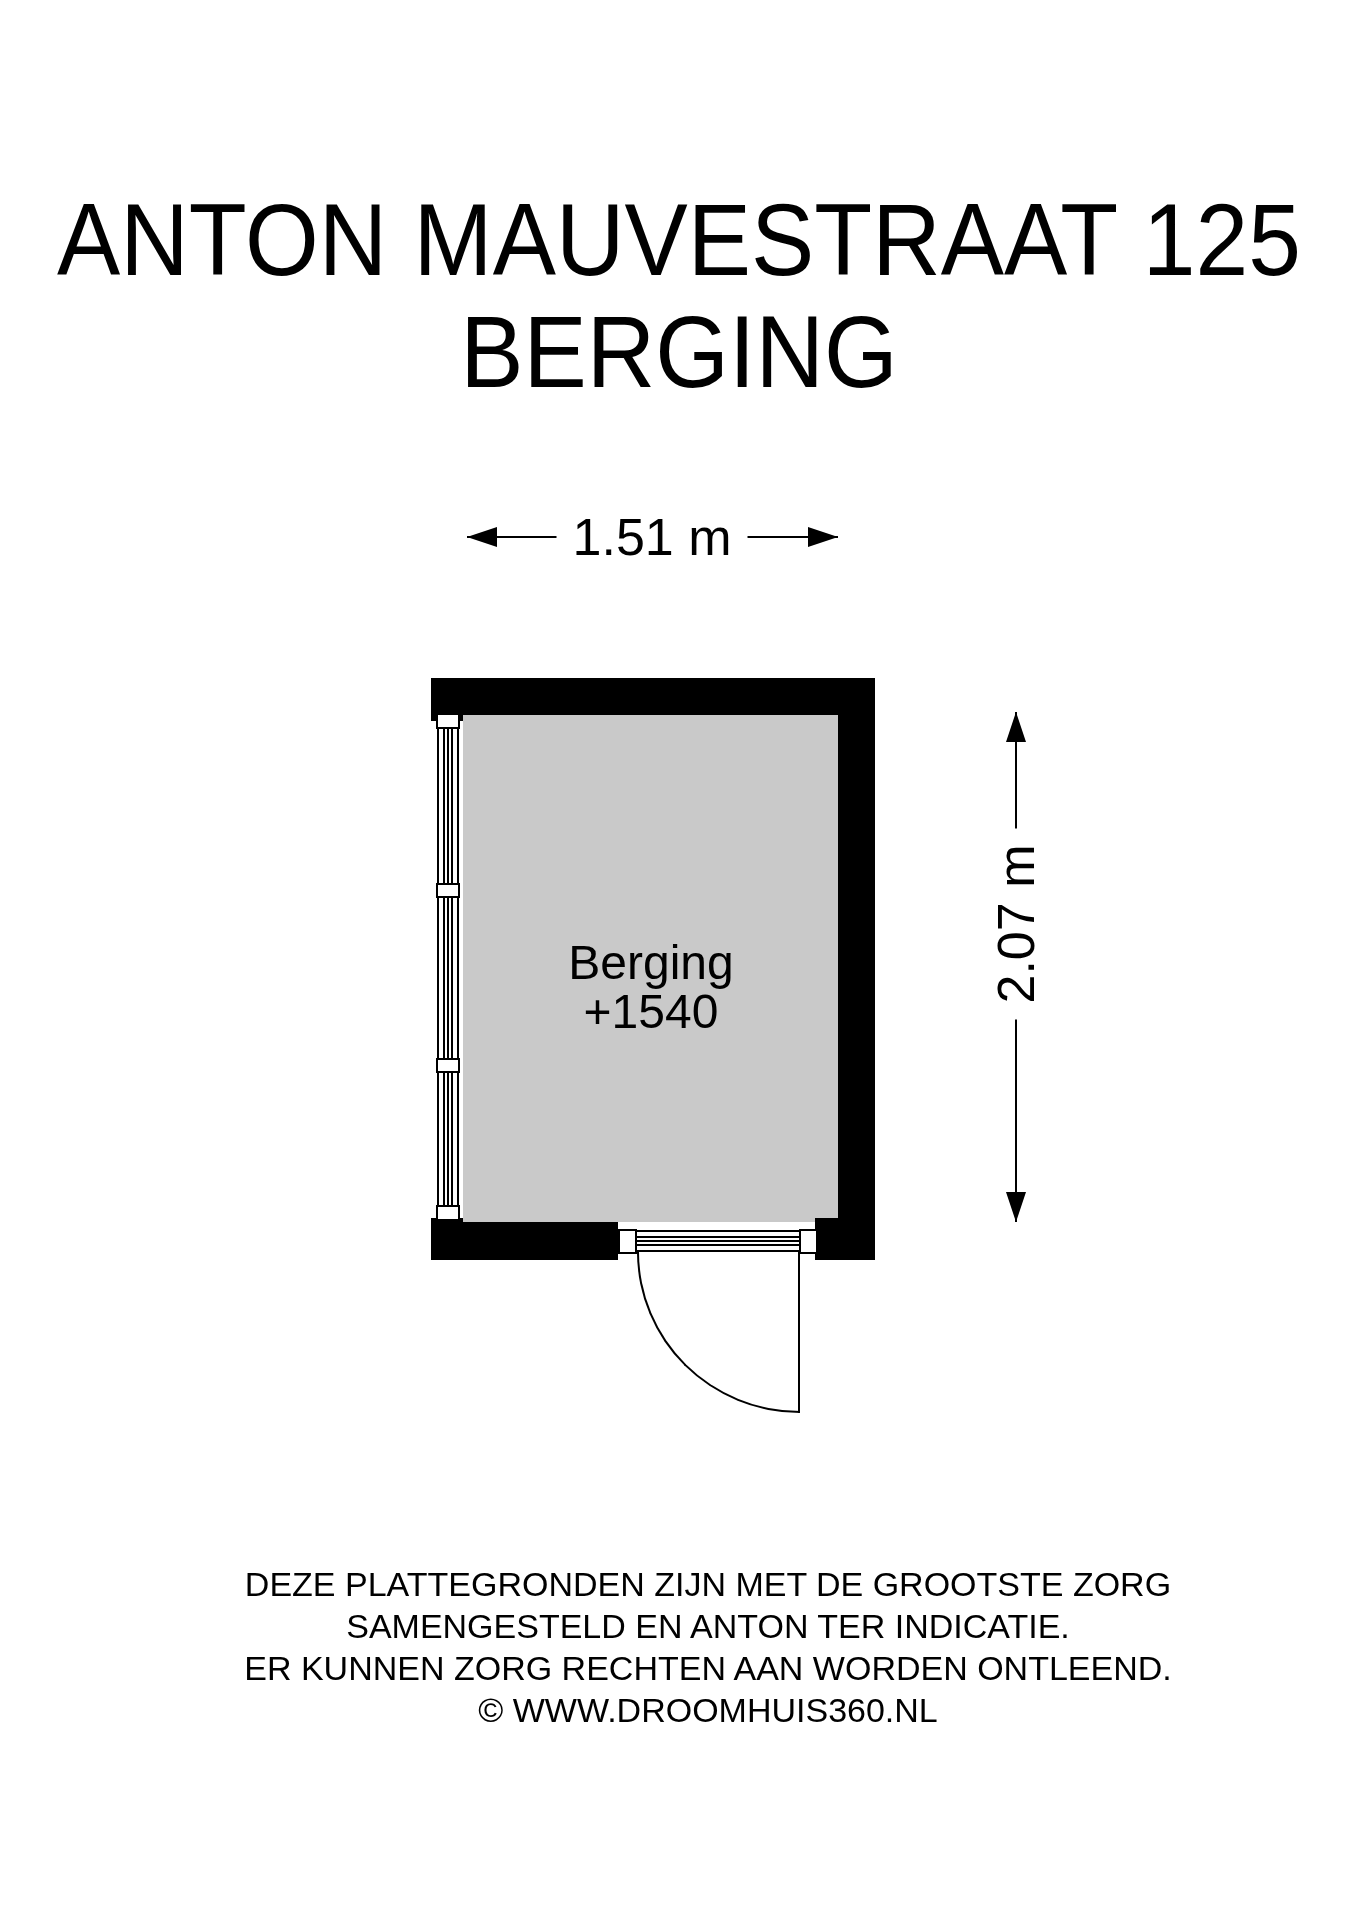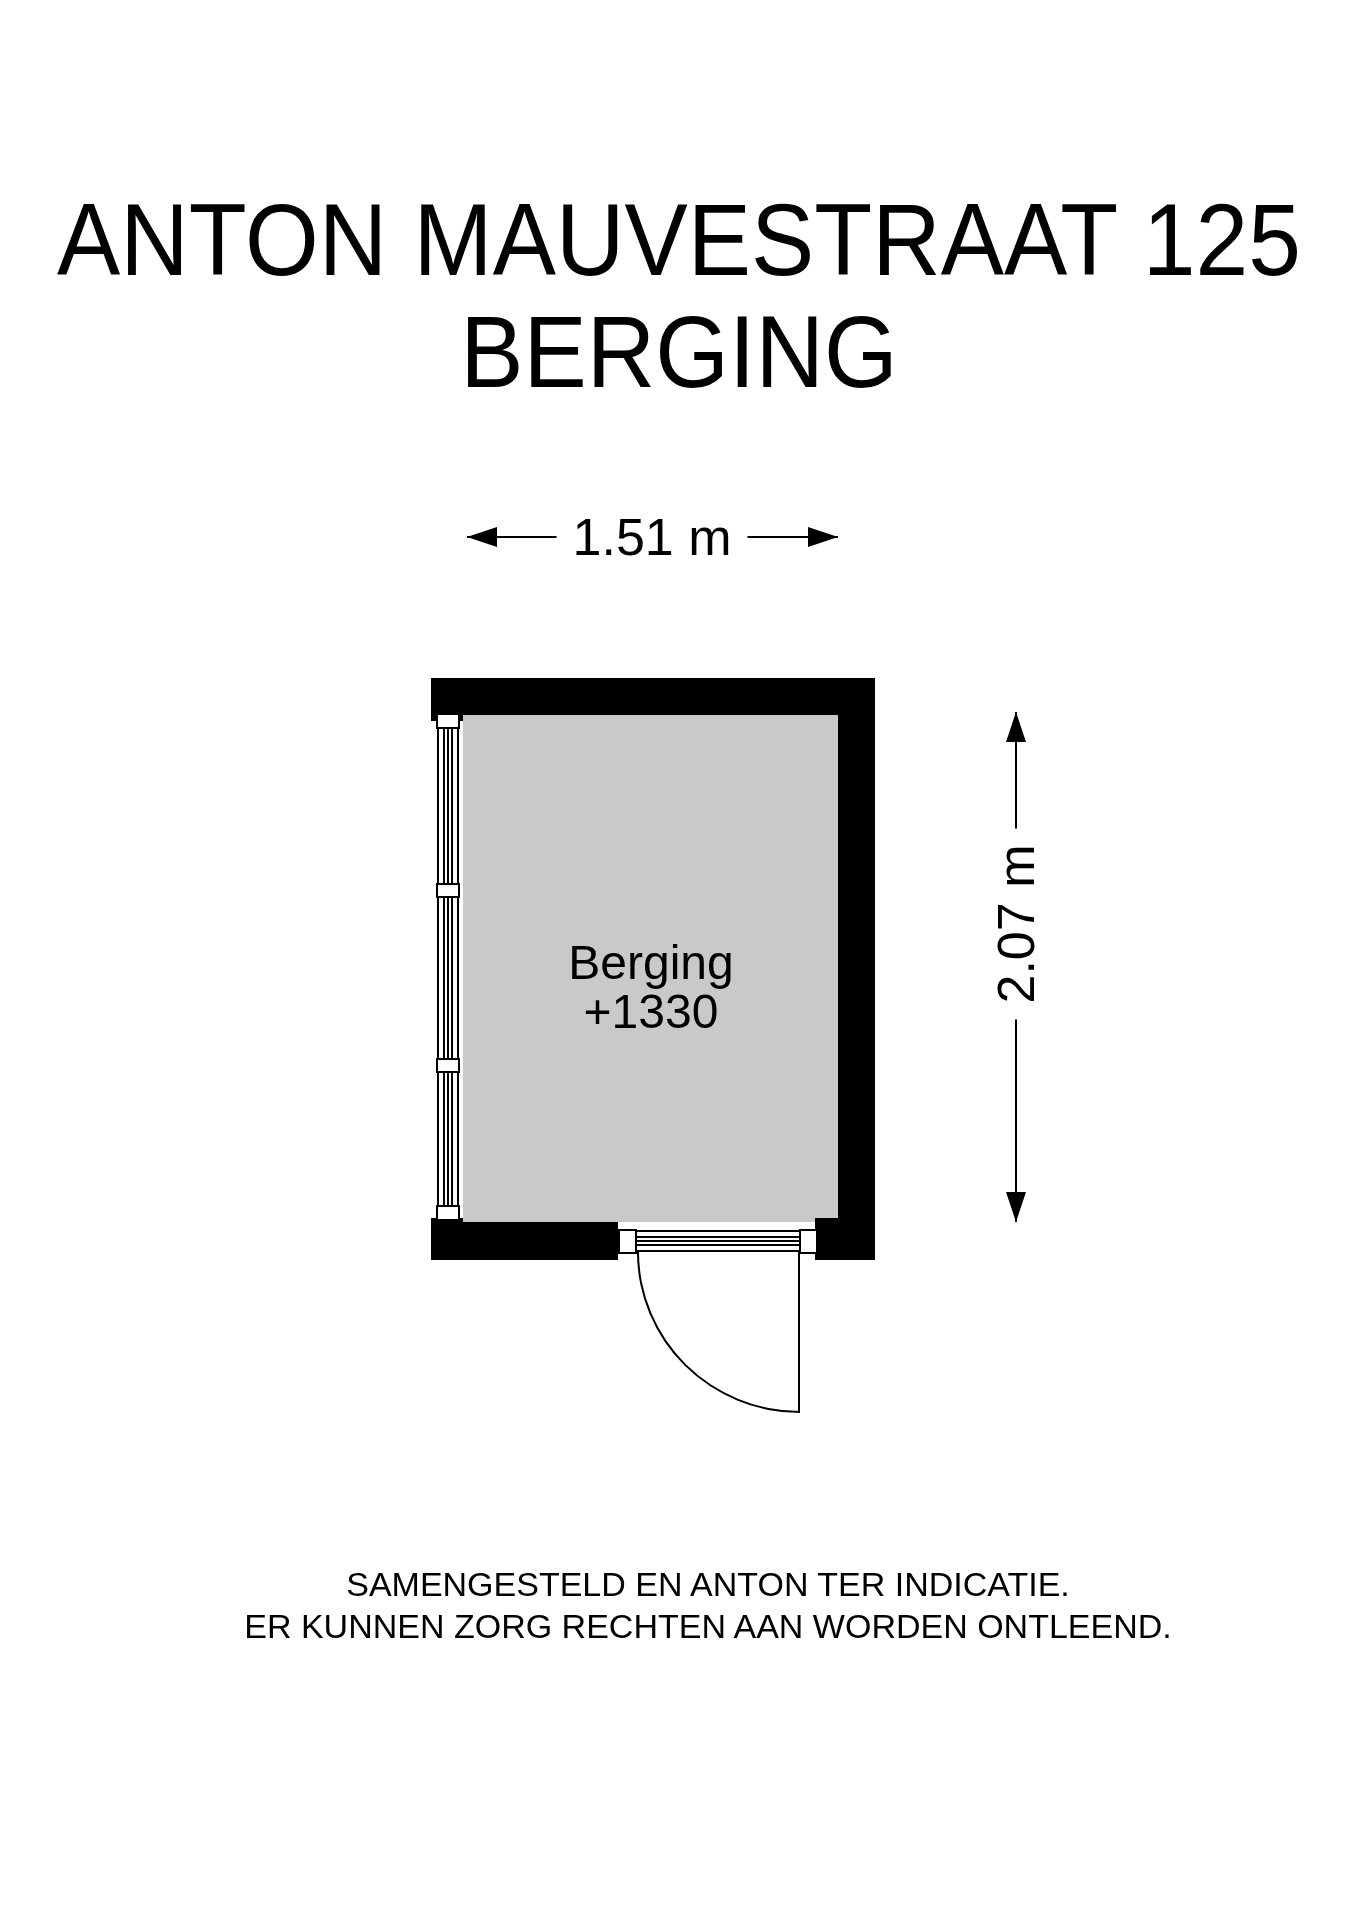--- a/index.html
+++ b/index.html
@@ -114,22 +114,24 @@
     <div class="abs winbox" style="left:436px;top:1205px;width:24px;height:16px;"></div>
 
     <div class="abs winbox" style="left:618px;top:1229px;width:19px;height:25px;"></div>
     <div class="abs threshold" style="left:637px;top:1230px;width:162px;height:22px;"></div>
     <div class="abs winbox" style="left:799px;top:1229px;width:19px;height:25px;"></div>
     <div class="abs leaf" style="left:798px;top:1252px;width:2px;height:161px;"></div>
     <div class="abs swing" style="left:637px;top:1252px;width:163px;height:161px;"></div>
 
     <div class="roomlabel">
       <div>Berging</div>
-      <div>+1330</div>
+      <div>+1540</div>
     </div>
   </div>
 
   <div class="footer">
+    <div>DEZE PLATTEGRONDEN ZIJN MET DE GROOTSTE ZORG</div>
     <div>SAMENGESTELD EN ANTON TER INDICATIE.</div>
     <div>ER KUNNEN ZORG RECHTEN AAN WORDEN ONTLEEND.</div>
+    <div>© WWW.DROOMHUIS360.NL</div>
   </div>
 
 </div>
 
 </body></html>

